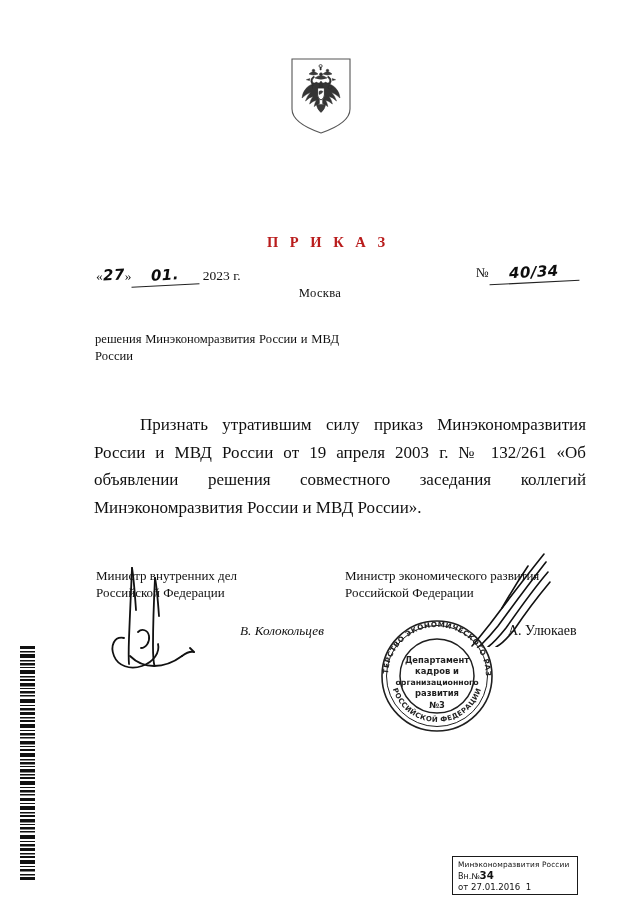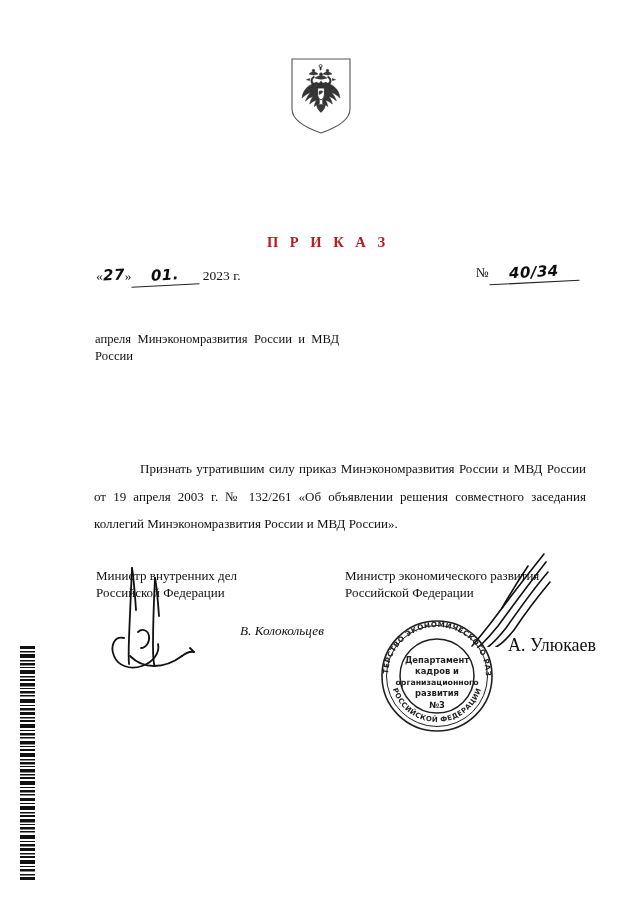--- a/index.html
+++ b/index.html
@@ -129,26 +129,25 @@
   }
   .subject .l1 { display: block; text-align: justify; }
   .subject .l1::after { content: ""; display: inline-block; width: 100%; }
 
   
   .body-text {
     position: absolute;
     left: 94px;
     top: 411px;
     width: 492px;
-    font-size: 13px;
+    font-size: 17px;
     line-height: 27.5px;
     text-align: justify;
     text-indent: 46px;
     color: #101010;
-    margin-top: 44px;
   }
 
   
   .sig-left-title {
     position: absolute;
     left: 96px;
     top: 568px;
     font-size: 13px;
     line-height: 16.5px;
     color: #111;
@@ -166,23 +165,22 @@
     left: 240px;
     top: 623px;
     font-size: 13.2px;
     color: #111;
     font-style: italic;
   }
   .sig-right-name {
     position: absolute;
     left: 508px;
     top: 623px;
-    font-size: 18px;
-    color: #111;
-    margin-top: 12px;
+    font-size: 14px;
+    color: #111;
   }
 
   .sig-scribble-left {
     position: absolute;
     left: 108px;
     top: 566px;
     width: 130px;
     height: 110px;
     pointer-events: none;
   }
@@ -275,27 +273,28 @@
     </svg>
   </div>
 
 
   <div class="order-title">П Р И К А З</div>
 
   <div class="date-row">
     <span class="quote">«</span><span class="hand">27</span><span class="quote">»</span><span class="blank-line dl-month hand">01.</span>&nbsp;<span>2023 г.</span>
   </div>
 
+  <div class="city">Москва</div>
 
   <div class="num-row">
     <span>№</span><span class="blank-line dl-num hand">40/34</span>
   </div>
 
   <div class="subject">
-    <span>апреля Минэкономразвития России</span>
+    <span>решения Минэкономразвития России</span>
     <span>и МВД России</span>
   </div>
 
   <div class="body-text">Признать утратившим силу приказ Минэкономразвития России и МВД России от 19 апреля 2003 г. № 132/261 «Об объявлении решения совместного заседания коллегий Минэкономразвития России и МВД России».</div>
 
   <div class="sig-left-title">
     <div>Министр внутренних дел</div>
     <div>Российской Федерации</div>
   </div>
   <div class="sig-right-title">
@@ -412,14 +411,25 @@
           <rect x="0" y="211" width="15" height="2"></rect>
         <rect x="0" y="215" width="15" height="4"></rect>
           <rect x="0" y="221" width="15" height="1"></rect>
         <rect x="0" y="224" width="15" height="2.5"></rect>
           <rect x="0" y="229" width="15" height="1.5"></rect>
         <rect x="0" y="232" width="15" height="3"></rect>
       </g>
     </svg>
   </div>
 
+  <div class="reg-stamp">
+    <div class="r1">Минэкономразвития России</div>
+    <div class="r2">
+      <span>Вн.№</span><span class="big">34</span>
+    </div>
+    <div class="r3">
+      <span>от</span>
+      <span>27.01.2016</span>
+      &nbsp;<span>1</span>
+    </div>
+  </div>
 
 </div>
 
 </body></html>

